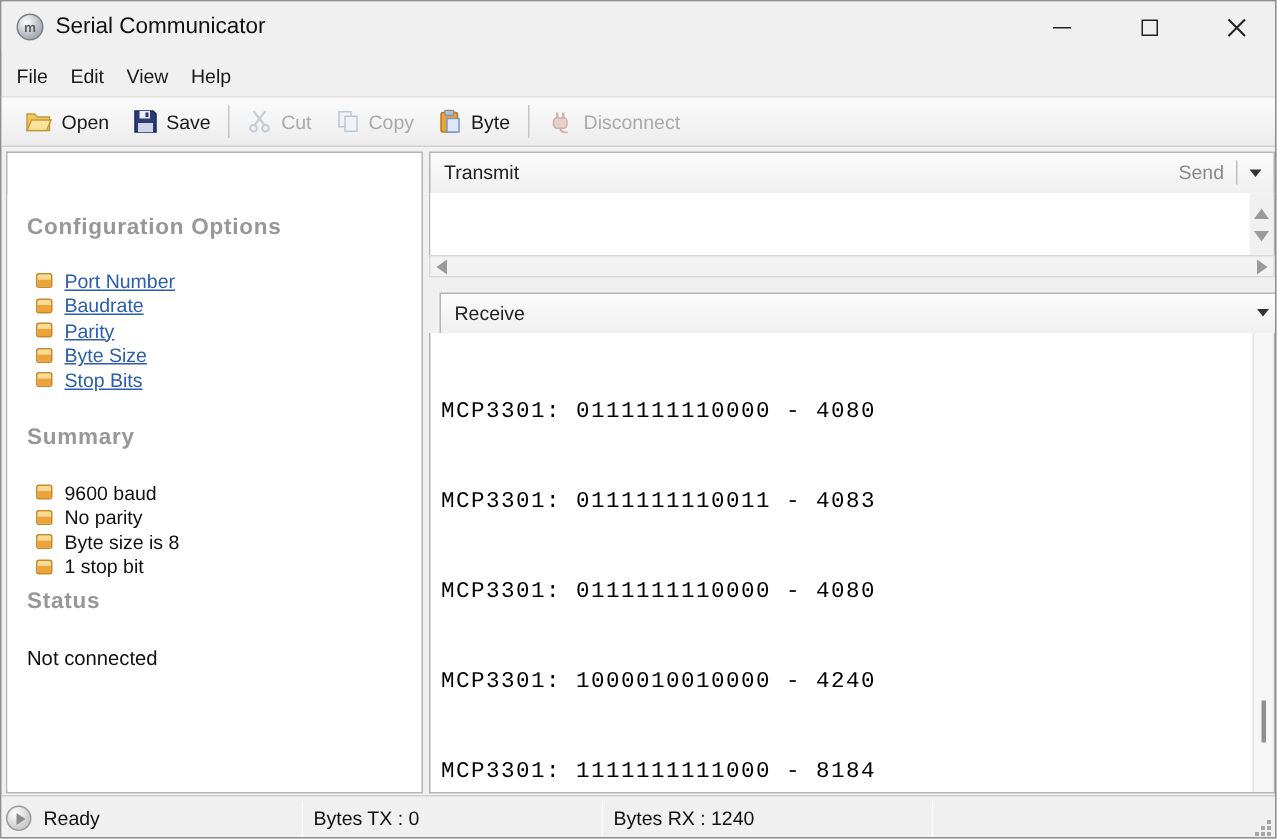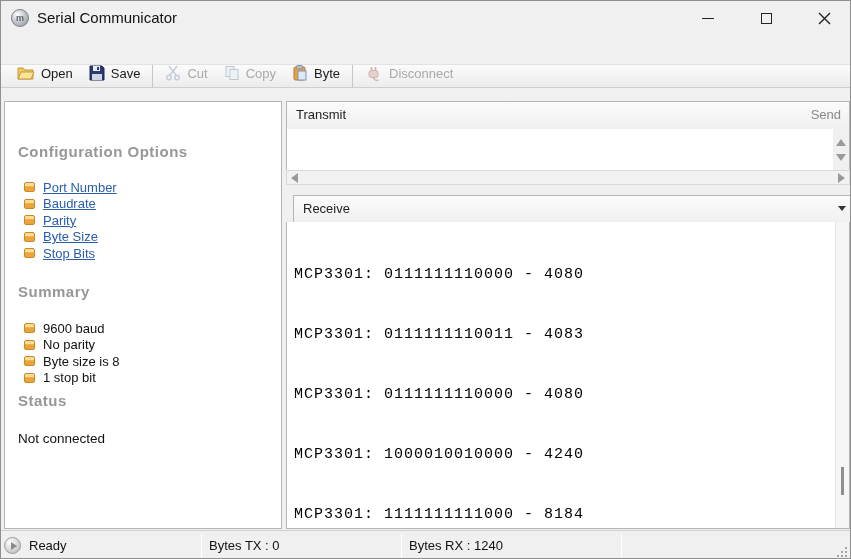--- a/index.html
+++ b/index.html
@@ -16,21 +16,21 @@
   .win-btn { position:absolute; top:0; width:40px; height:34px; display:flex; align-items:center; justify-content:center; cursor:default; }
   .win-btn.min { right:122px; } .win-btn.max { right:64px; } .win-btn.close { right:6px; }
   .glyph-min { width:12px; height:1px; background:#222; }
   .glyph-max { width:11px; height:11px; border:1px solid #222; }
 
   
   .menubar { position:absolute; left:0; top:36px; right:0; height:27px; padding-left:10px; display:flex; align-items:center; }
   .menu-item { padding:0 8px 0 0; margin-right:7px; height:27px; line-height:27px; }
 
   
-  .toolbar { position:absolute; left:0; top:63px; right:0; height:24px; display:flex; align-items:flex-end; padding-left:8px;
+  .toolbar { position:absolute; left:0; top:63px; right:0; height:34px; display:flex; align-items:center; padding-left:8px;
       background:linear-gradient(#fbfbfb,#ececec); border-top:1px solid #e2e2e2; border-bottom:1px solid #cfcfcf; }
   .tool-btn { display:flex; align-items:center; gap:6px; padding:0 8px; height:28px; }
   .tool-btn .lbl { font-size:13px; }
   .tool-btn.disabled .lbl { color:#a9a9a9; }
   .tool-sep { width:1px; height:22px; background:#c5c5c5; margin:0 4px; }
 
   
   .panel-header { position:absolute; height:44px; line-height:26px; background:linear-gradient(#fbfbfb,#e9e9e9);
       border:1px solid #b5b5b5; font-size:13px; color:#222; }
   .panel-header .ph-title { position:absolute; left:9px; top:0; }
@@ -51,21 +51,21 @@
       background:linear-gradient(#f9dd96 40%, #eda33a 45%); flex:none; }
   .cfg-link { color:#2b5dad; font-size:13px; }
   .sum-h { margin-top:22px; }
   .sum-list { margin-top:20px; }
   .sum-row { display:flex; align-items:center; height:16.5px; font-size:13px; color:#111; }
   .stat-h { margin-top:6px; }
   .stat-text { margin-top:22px; font-size:13.5px; color:#111; }
 
   
   .tx-header { left:285px; top:100px; width:564px; }
-  .tx-header .tx-right { position:absolute; right:8px; top:0; height:26px; display:flex; align-items:center; gap:8px;flex-direction:column; }
+  .tx-header .tx-right { position:absolute; right:8px; top:0; height:26px; display:flex; align-items:center; gap:8px; }
   .send-lbl { color:#8a8a8a; font-size:13px; }
   .tx-area { position:absolute; left:285px; top:128px; width:564px; height:41px; background:#fff; border-left:1px solid #b5b5b5; border-right:1px solid #b5b5b5; }
   .tx-input { position:absolute; left:0; top:0; width:548px; height:41px; border:none; outline:none; resize:none; background:#fff; font-family:"Liberation Sans",sans-serif; font-size:13px; }
   .tx-varrows { position:absolute; right:0; top:0; width:16px; height:41px; background:#f0f0f0; display:flex; flex-direction:column; align-items:center; justify-content:center; gap:8px; }
   .tri-up { width:0; height:0; border-left:5px solid transparent; border-right:5px solid transparent; border-bottom:7px solid #9a9a9a; }
   .tri-down { width:0; height:0; border-left:5px solid transparent; border-right:5px solid transparent; border-top:7px solid #9a9a9a; }
   .tri-left { width:0; height:0; border-top:5px solid transparent; border-bottom:5px solid transparent; border-right:7px solid #9a9a9a; }
   .tri-right { width:0; height:0; border-top:5px solid transparent; border-bottom:5px solid transparent; border-left:7px solid #9a9a9a; }
   .tx-hscroll { position:absolute; left:285px; top:169px; width:564px; height:15px; background:#f2f2f2; border:1px solid #d9d9d9;
       display:flex; align-items:center; justify-content:space-between; padding:0 4px; }
@@ -109,20 +109,26 @@
     <div class="win-btn max">
         <div class="glyph-max"></div>
       </div>
     <div class="win-btn close">
       <svg width="13" height="13" viewBox="0 0 13 13">
           <path d="M1 1 L12 12 M12 1 L1 12" stroke="#222" stroke-width="1.4"></path>
         </svg>
     </div>
   </div>
 
+  <div class="menubar">
+    <span class="menu-item">File</span>
+    <span class="menu-item">Edit</span>
+    <span class="menu-item">View</span>
+    <span class="menu-item">Help</span>
+  </div>
 
   <div class="toolbar">
     <div class="tool-btn">
       <svg width="18" height="16" viewBox="0 0 18 16">
         <path d="M1 3 h5 l2 2 h8 v9 H1 z" fill="#f0c75e" stroke="#c49a3f"></path>
         <path d="M1 14 L4 7 h13 l-3 7 z" fill="#fbe49a" stroke="#c49a3f"></path>
       </svg>
       <span class="lbl">Open</span>
     </div>
     <div class="tool-btn">

